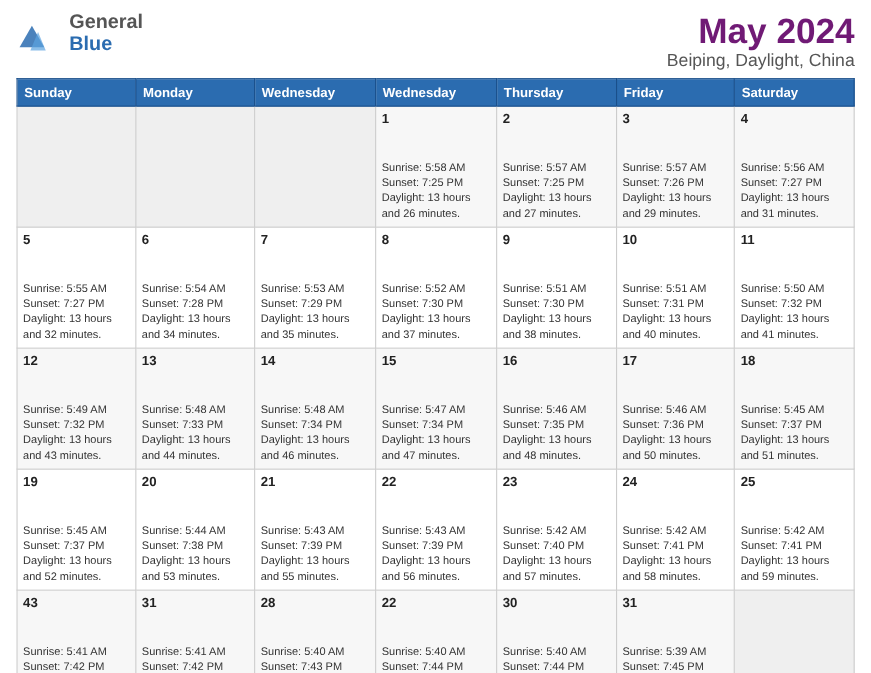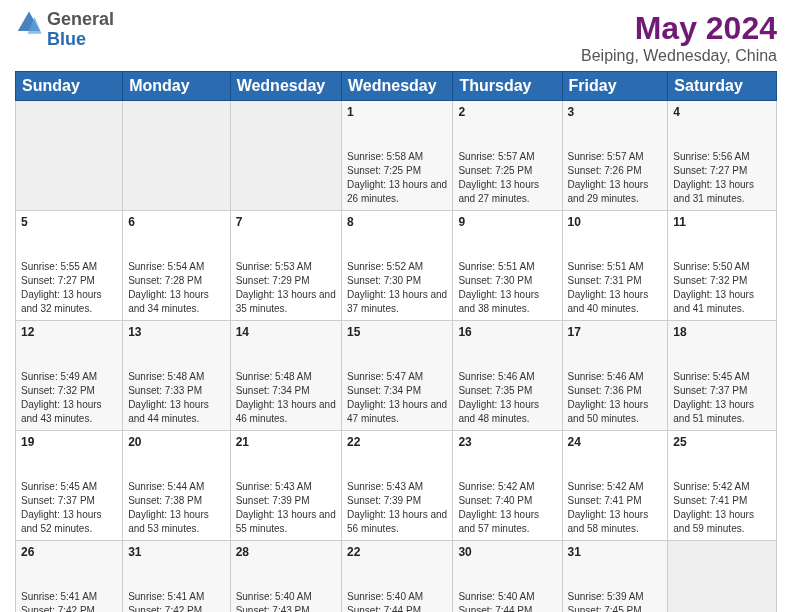--- a/index.html
+++ b/index.html
@@ -15,22 +15,22 @@
       padding: 10px 15px;
     }
     .header-row {
       display: flex;
       justify-content: space-between;
       align-items: flex-start;
       margin-bottom: 6px;
     }
     .logo {
       display: flex;
-      align-items: flex-start;
-      gap: 4px;
+      align-items: flex-end;
+      gap: 20px;
     }
     .logo-text {
       font-size: 18px;
       font-weight: bold;
       line-height: 1.1;
     }
     .logo-general { color: #555; }
     .logo-blue { color: #2b6cb0; }
     .logo-icon {
       width: 28px;
@@ -51,21 +51,21 @@
     table {
       width: 100%;
       border-collapse: collapse;
       font-size: 10.5px;
     }
     thead tr th {
       background-color: #2b6cb0;
       color: #fff;
       text-align: left;
       padding: 5px 6px;
-      font-size: 16px;
+      font-size: 12px;
       font-weight: bold;
       border: 1px solid #1a4f8a;
     }
     tbody tr td {
       border: 1px solid #ccc;
       vertical-align: top;
       padding: 4px 5px;
       width: 113px;
       height: 82px;
       background: #fff;
@@ -101,21 +101,21 @@
       </svg>
       <div>
         <div class="logo-text">
           <span class="logo-general">General</span><br>
           <span class="logo-blue">Blue</span>
         </div>
       </div>
     </div>
     <div class="title-block">
       <div class="main-title">May 2024</div>
-      <div class="subtitle">Beiping, Wednesday, China</div>
+      <div class="subtitle">Beiping, Daylight, China</div>
     </div>
   </div>
 
   <table>
     <thead>
       <tr>
       <th>Sunday</th>
           <th>Monday</th>
           <th>Wednesday</th>
           <th>Wednesday</th>
@@ -231,21 +231,21 @@
             <div class="day-num">24</div>
             <div class="day-info">Sunrise: 5:42 AM<br>Sunset: 7:41 PM<br>Daylight: 13 hours and 58 minutes.</div>
           </td>
           <td>
             <div class="day-num">25</div>
             <div class="day-info">Sunrise: 5:42 AM<br>Sunset: 7:41 PM<br>Daylight: 13 hours and 59 minutes.</div>
           </td>
         </tr>
         <tr>
           <td>
-            <div class="day-num">26</div>
+            <div class="day-num">43</div>
             <div class="day-info">Sunrise: 5:41 AM<br>Sunset: 7:42 PM<br>Daylight: 14 hours and 0 minutes.</div>
           </td>
           <td>
             <div class="day-num">31</div>
             <div class="day-info">Sunrise: 5:41 AM<br>Sunset: 7:42 PM<br>Daylight: 14 hours and 1 minute.</div>
           </td>
           <td>
             <div class="day-num">28</div>
             <div class="day-info">Sunrise: 5:40 AM<br>Sunset: 7:43 PM<br>Daylight: 14 hours and 2 minutes.</div>
           </td>

